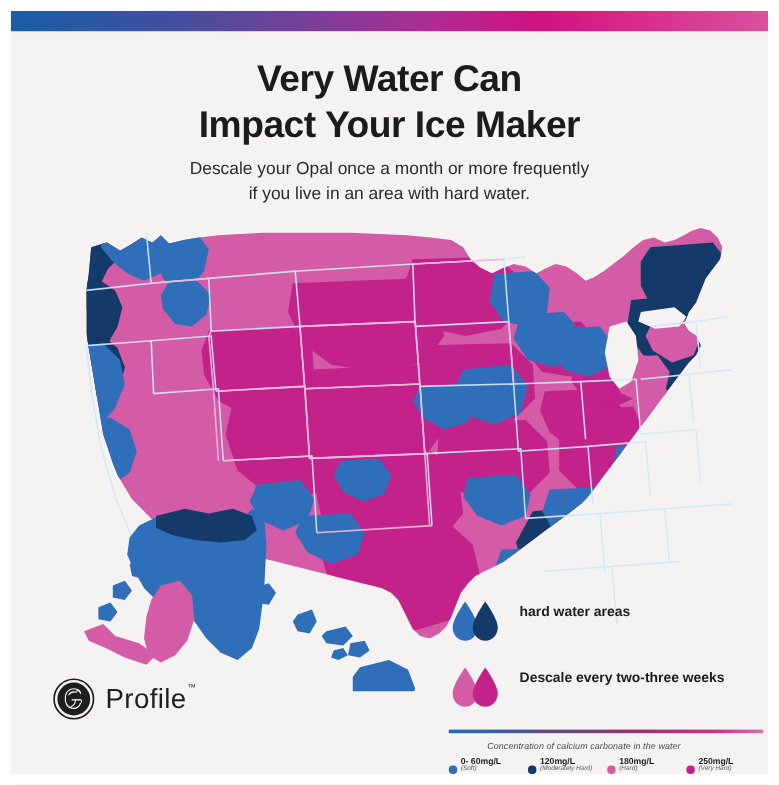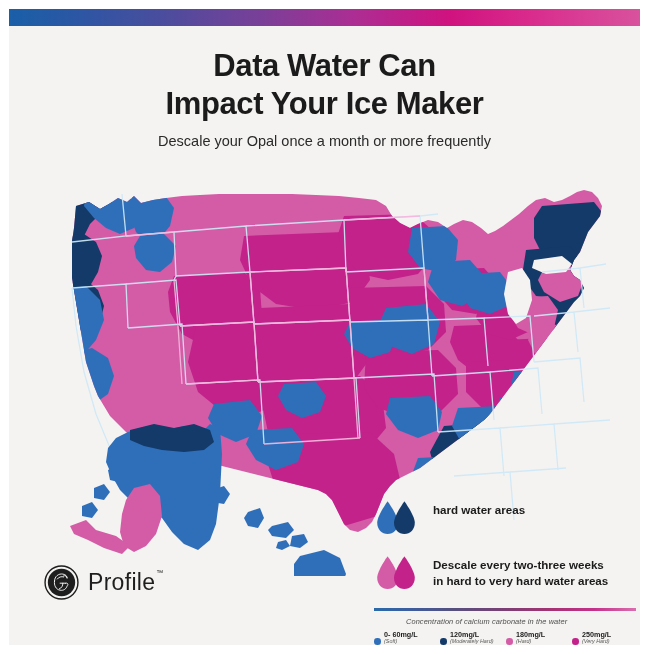--- a/index.html
+++ b/index.html
@@ -210,26 +210,27 @@
   #data-source .ds-label { font-style: italic; font-weight: bold; }
 </style>
 </head>
 <body>
 
 <div id="poster">
 
   <div id="top-bar"></div>
 
   <div id="headline">
-    <span class="hl-line">Data Water Can</span>
+    <span class="hl-line">Very Water Can</span>
     <span class="hl-line">Impact Your Ice Maker</span>
   </div>
 
   <div id="subhead">
     <span class="sh-line">Descale your Opal once a month or more frequently</span>
+    <span class="sh-line">if you live in an area with hard water.</span>
   </div>
 
   <div id="map-wrap">
     <svg id="map-svg" viewBox="0 0 620 400" xmlns="http://www.w3.org/2000/svg">
       <defs>
 
         <clipPath id="clipUS">
           <path d="M62,30 L75,26 L86,33 L95,28 L104,22 L113,26 L120,20 L127,27 L139,24
                    L152,22 L168,20 L186,19 L205,18 L228,18 L252,18 L278,18 L302,19
                    L325,20 L345,22 L362,24 L372,30 L378,40 L386,47 L396,52 L404,48
@@ -433,21 +434,20 @@
       </div>
     </div>
 
     <div class="drop-row">
       <svg class="drops" viewBox="0 0 60 50">
         <path d="M17,4 C17,4 4,22 4,31 C4,39.5 9.8,45 17,45 C24.2,45 30,39.5 30,31 C30,22 17,4 17,4 Z" fill="#d45ba6"></path>
         <path d="M38,4 C38,4 25,22 25,31 C25,39.5 30.8,45 38,45 C45.2,45 51,39.5 51,31 C51,22 38,4 38,4 Z" fill="#c2228a"></path>
       </svg>
       <div class="drop-text">
         <span>Descale every two-three weeks</span>
-        <span>in hard to very hard water areas</span>
       </div>
     </div>
 
     <div id="scale-bar"></div>
 
     <div id="scale-caption">Concentration of calcium carbonate in the water</div>
 
     <div id="scale-items">
       <div class="scale-item">
         <span class="scale-dot" style="background:#2f6fba"></span>

